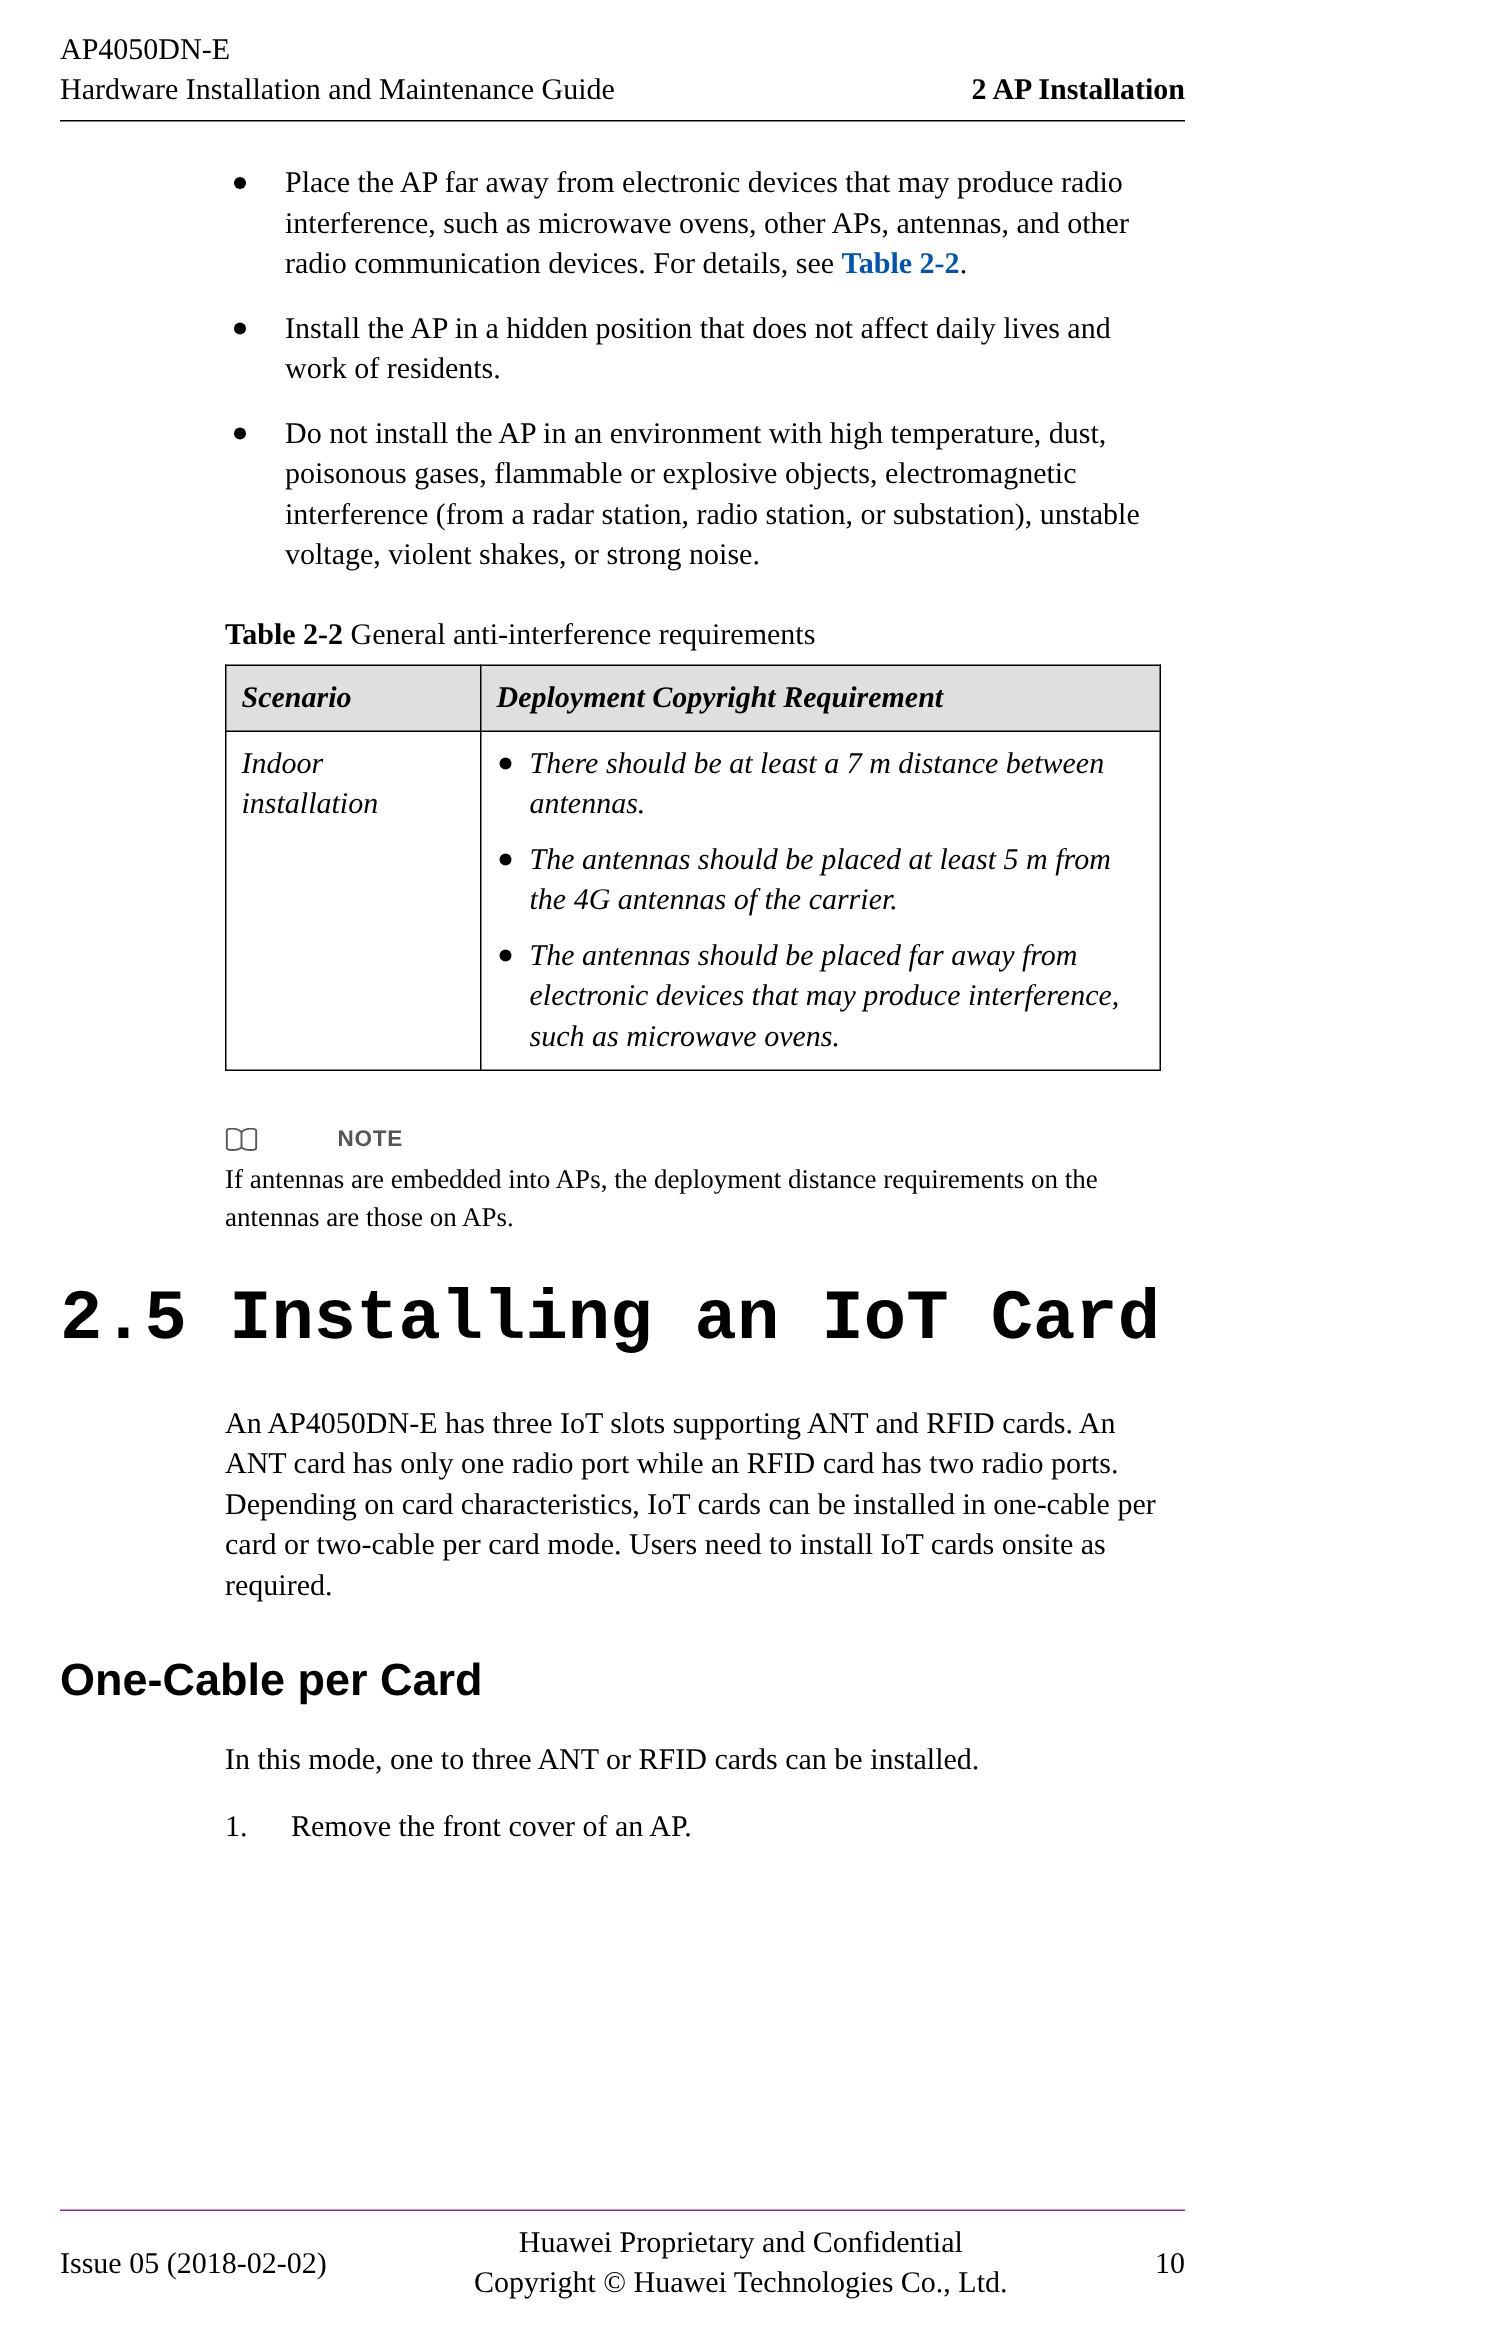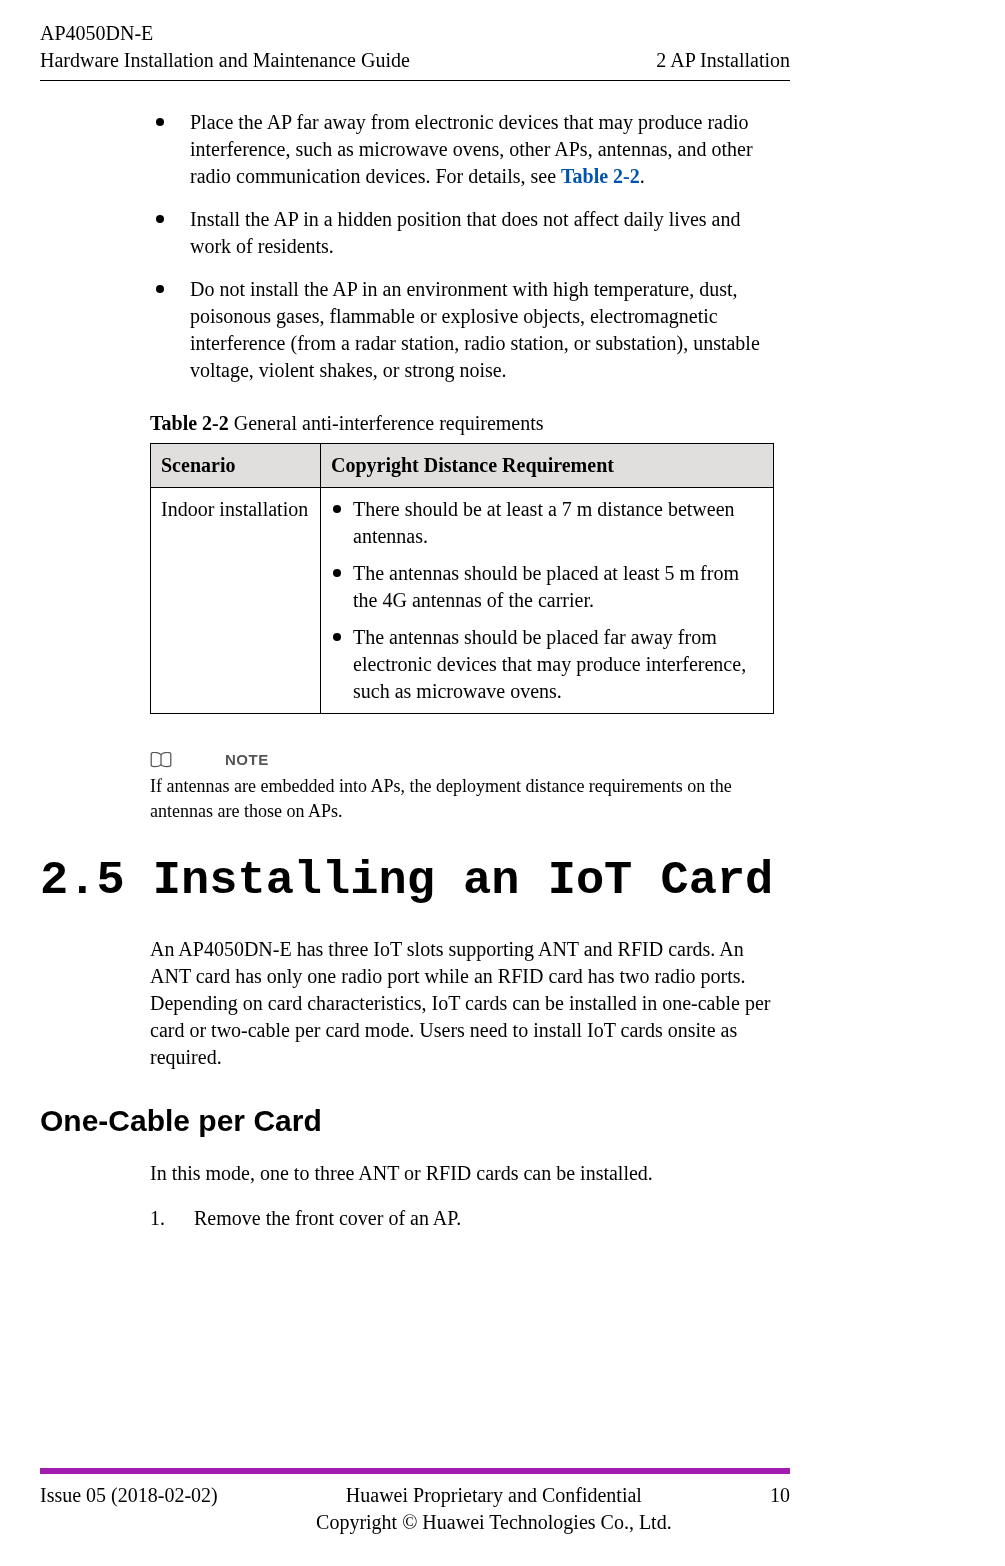--- a/index.html
+++ b/index.html
@@ -23,21 +23,21 @@
     .hdr {
       display: flex;
       justify-content: space-between;
       align-items: flex-end;
       border-bottom: 1px solid #000;
       padding-bottom: 6px;
       margin-bottom: 28px;
       font-size: 20px;
     }
     .hdr .left { text-align: left; }
-    .hdr .right { text-align: center; }
+    .hdr .right { text-align: center; font-weight: bold; }
 
     
     .body-area {
       padding-left: 110px;
       padding-right: 16px;
     }
 
     
     ul.main-bullets {
       list-style: none;
@@ -64,20 +64,21 @@
     
     .tbl-caption {
       font-size: 20px;
       margin: 22px 0 6px 0;
     }
     .tbl-caption b { font-weight: bold; }
     table.req {
       border-collapse: collapse;
       width: 100%;
       margin-bottom: 36px;
+      font-style: italic;
     }
     table.req th, table.req td {
       border: 1.5px solid #000;
       padding: 8px 10px;
       vertical-align: top;
       text-align: left;
       font-size: 20px;
     }
     table.req th {
       background: #e1dede;
@@ -161,25 +162,25 @@
       left: 0;
       top: 0;
     }
 
     
     .ftr {
       position: absolute;
       left: 40px;
       right: 40px;
       bottom: 30px;
-      border-top: 6px solid #a21caf;
+      border-top: 1px solid #a21caf;
       padding-top: 8px;
       display: flex;
       justify-content: space-between;
-      align-items: flex-start;
+      align-items: center;
       font-size: 20px;
     }
     .ftr .center { text-align: center; }
   </style>
 </head>
 <body>
 
 <div class="page">
 
   <div class="hdr">
@@ -206,21 +207,21 @@
       </li>
     </ul>
 
     <div class="tbl-caption">
       <b>Table 2-2</b><span> General anti-interference requirements</span>
     </div>
     <table class="req">
       <thead>
         <tr>
           <th class="col1">Scenario</th>
-          <th>Copyright Distance Requirement</th>
+          <th>Deployment Copyright Requirement</th>
         </tr>
       </thead>
       <tbody>
         <tr>
           <td>Indoor installation</td>
           <td>
             <ul class="cell-bullets">
               <li>There should be at least a 7 m distance between antennas.</li>
               <li>The antennas should be placed at least 5 m from the 4G antennas of the carrier.</li>
               <li>The antennas should be placed far away from electronic devices that may produce interference, such as microwave ovens.</li>

